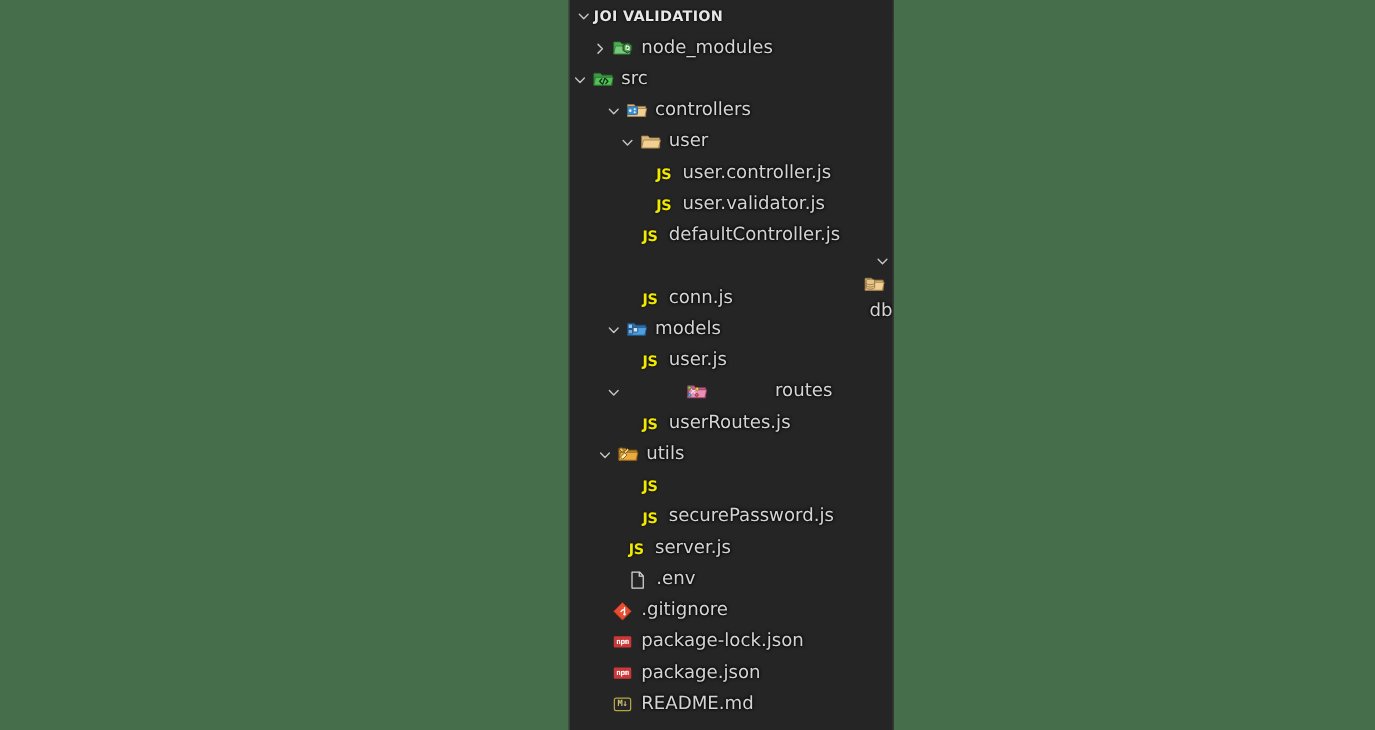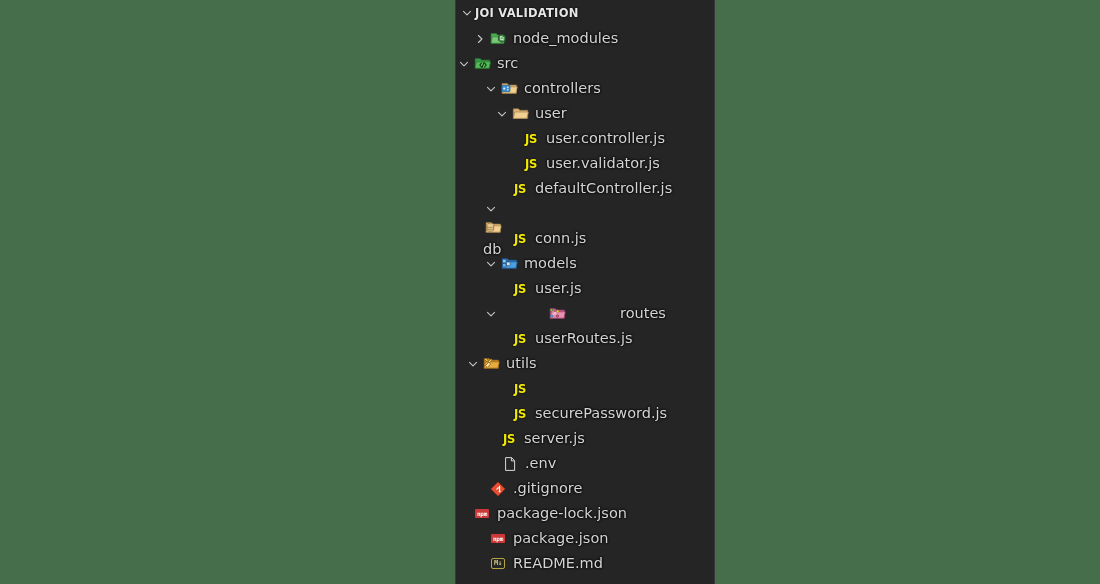--- a/index.html
+++ b/index.html
@@ -56,21 +56,21 @@
     text-shadow: 0 0 2px #000, 0 0 1px #000;
   }
 
   
   #file-tree {
     position: relative;
   }
   .tree-row {
     height: 25px;
     display: flex;
-    align-items: flex-start;
+    align-items: flex-end;
     white-space: nowrap;
     user-select: none;
     cursor: pointer;
   }
 
   .twisty {
     width: 16px;
     height: 25px;
     display: flex;
     align-items: center;
@@ -302,21 +302,21 @@
         </span>
         <span class="row-label">routes</span>
       </div>
       <div class="tree-row" style="padding-left: 38px;">
         <span class="twisty empty"></span>
         <span class="row-icon">
           <span class="js-badge">JS</span>
         </span>
         <span class="row-label">userRoutes.js</span>
       </div>
-      <div class="tree-row" style="padding-left: 9px;">
+      <div class="tree-row" style="padding-left: 20px;">
         <span class="twisty">
           <svg width="14" height="14" viewBox="0 0 16 16">
             <path d="M4 6.2 L8 10.2 L12 6.2" fill="none" stroke="#c5c5c5" stroke-width="1.3" stroke-linecap="round" stroke-linejoin="round"></path>
           </svg>
         </span>
         <span class="row-icon">
           <svg width="17" height="17" viewBox="0 0 16 16">
             <path d="M1.0 3.4 L5.9 3.4 L7.1 4.8 L14.6 4.8 L14.6 12.4 L1.0 12.4 Z" fill="#c98c2a" stroke="#8a5d12" stroke-width="0.6"></path>
             <path d="M2.2 6.4 L15.4 6.4 L14.0 12.4 L1.0 12.4 Z" fill="#e8ab3d" stroke="#8a5d12" stroke-width="0.6"></path>
             <path d="M7.6 3.6 L8.7 4.7 L6.0 7.4 L4.9 6.3 Z" fill="#f5d98a" stroke="#6b4a0c" stroke-width="0.6"></path>
@@ -360,21 +360,21 @@
         <span class="twisty empty"></span>
         <span class="row-icon">
           <svg width="16" height="16" viewBox="0 0 16 16">
             <path d="M8 0.9 L15.1 8 L8 15.1 L0.9 8 Z" fill="#e84d31" stroke="#a8301a" stroke-width="0.6"></path>
             <path d="M9.6 5.2 L9.6 9.6 M9.6 6.6 C8.2 6.6 7.3 7.2 6.8 8.3" fill="none" stroke="#ffffff" stroke-width="1.1" stroke-linecap="round"></path>
             <circle cx="9.6" cy="10.4" r="0.95" fill="#ffffff"></circle>
           </svg>
         </span>
         <span class="row-label">.gitignore</span>
       </div>
-      <div class="tree-row" style="">
+      <div class="tree-row" style="padding-left: 16px;">
         <span class="twisty empty"></span>
         <span class="row-icon">
           <span class="npm-badge">npm</span>
         </span>
         <span class="row-label">package-lock.json</span>
       </div>
       <div class="tree-row" style="padding-left: 16px;">
         <span class="twisty empty"></span>
         <span class="row-icon">
           <span class="npm-badge">npm</span>

